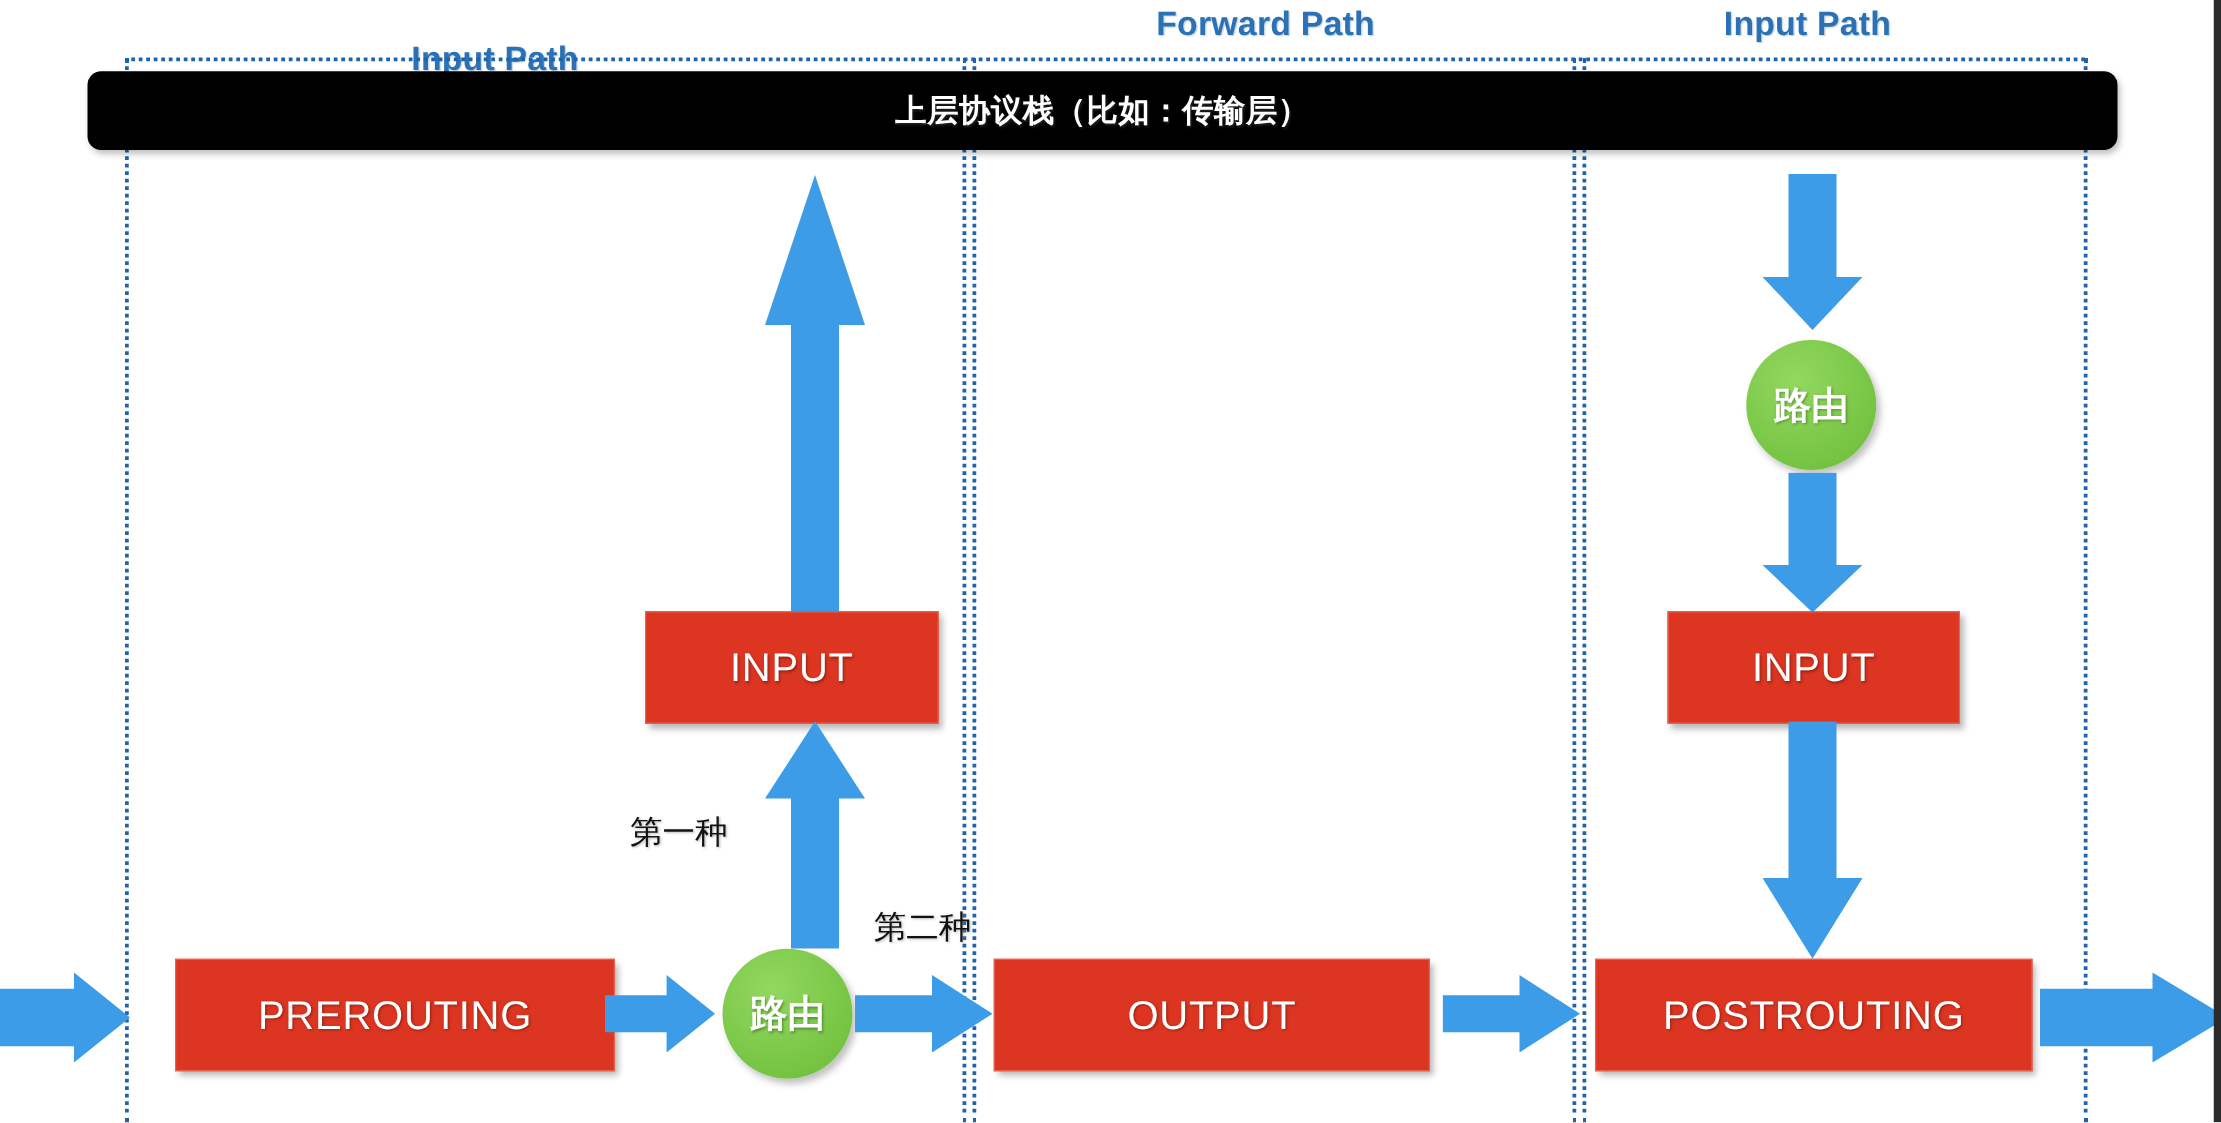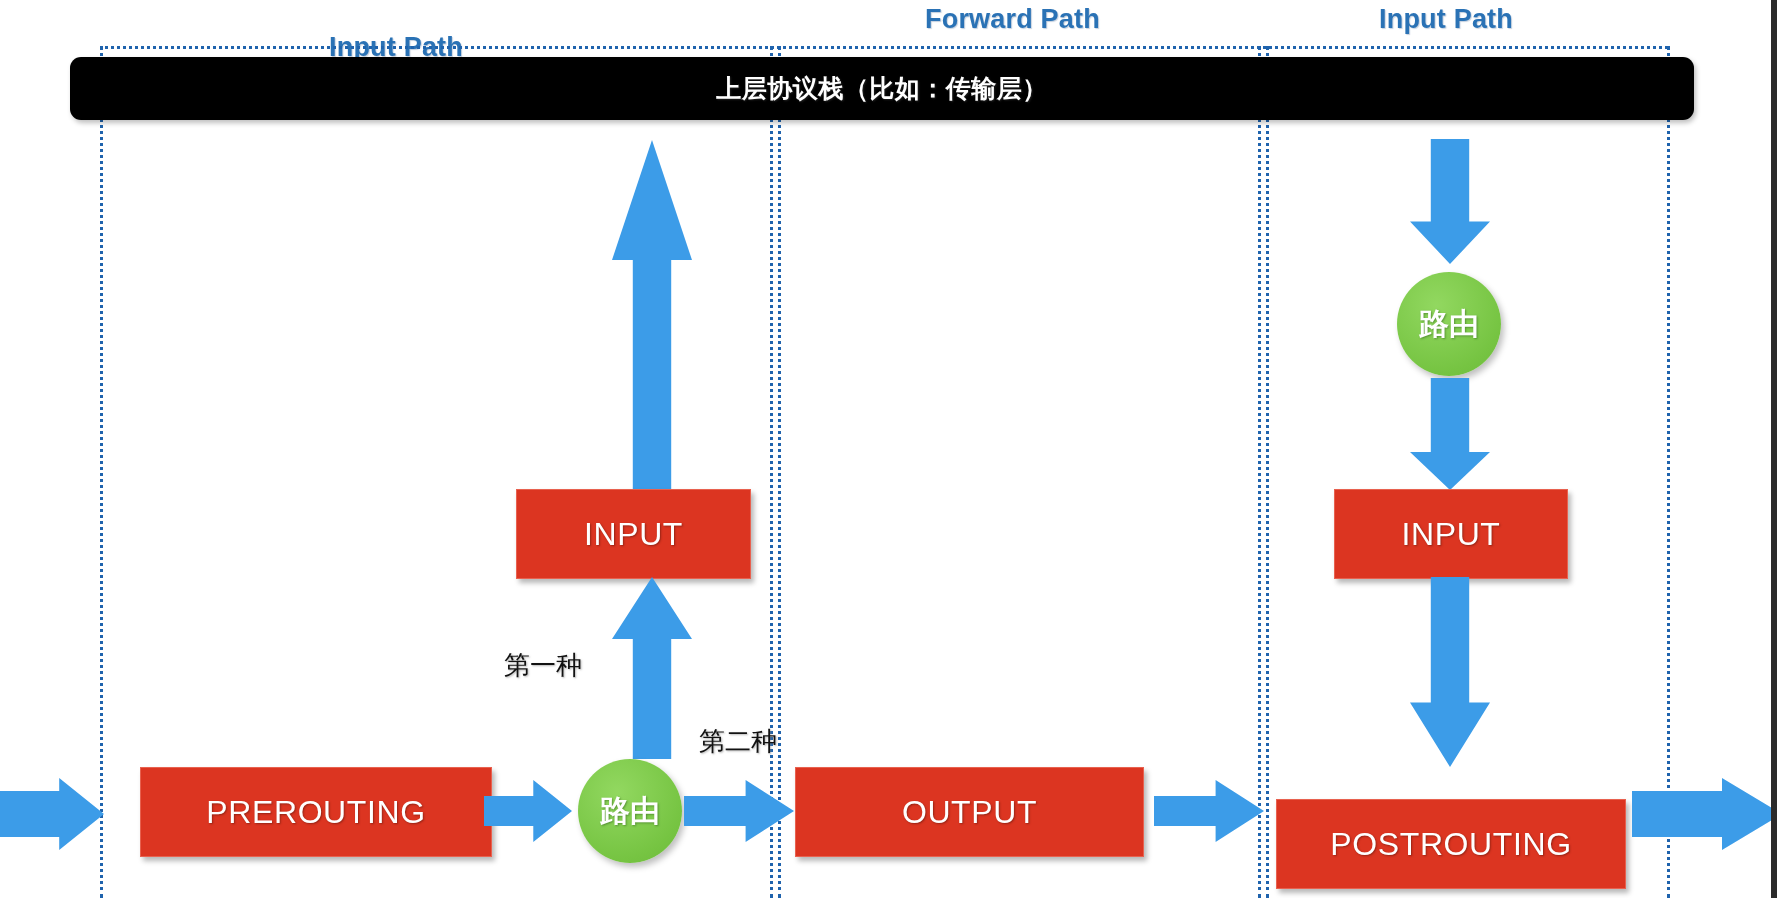--- a/index.html
+++ b/index.html
@@ -187,21 +187,21 @@
   </div>
 
   <div class="arrow arrow-right" style="left:684px; top:780px; width:110px; height:62px;"></div>
 
   <div class="chain-box" style="left:795px; top:767px; width:347px; height:88px;">
     <span class="chain-box-label">OUTPUT</span>
   </div>
 
   <div class="arrow arrow-right" style="left:1154px; top:780px; width:110px; height:62px;"></div>
 
-  <div class="chain-box" style="left:1276px; top:767px; width:348px; height:88px;margin-top:32px;">
+  <div class="chain-box" style="left:1276px; top:767px; width:348px; height:88px;">
     <span class="chain-box-label">POSTROUTING</span>
   </div>
 
   <div class="arrow arrow-right-plain" style="left:1632px; top:778px; width:150px; height:72px;"></div>
 
   <div class="arrow arrow-down" style="left:1410px; top:139px; width:80px; height:125px;"></div>
 
   <div class="route-circle" style="left:1397px; top:272px; width:104px; height:104px;">
     <span class="route-circle-label">路由</span>
   </div>

